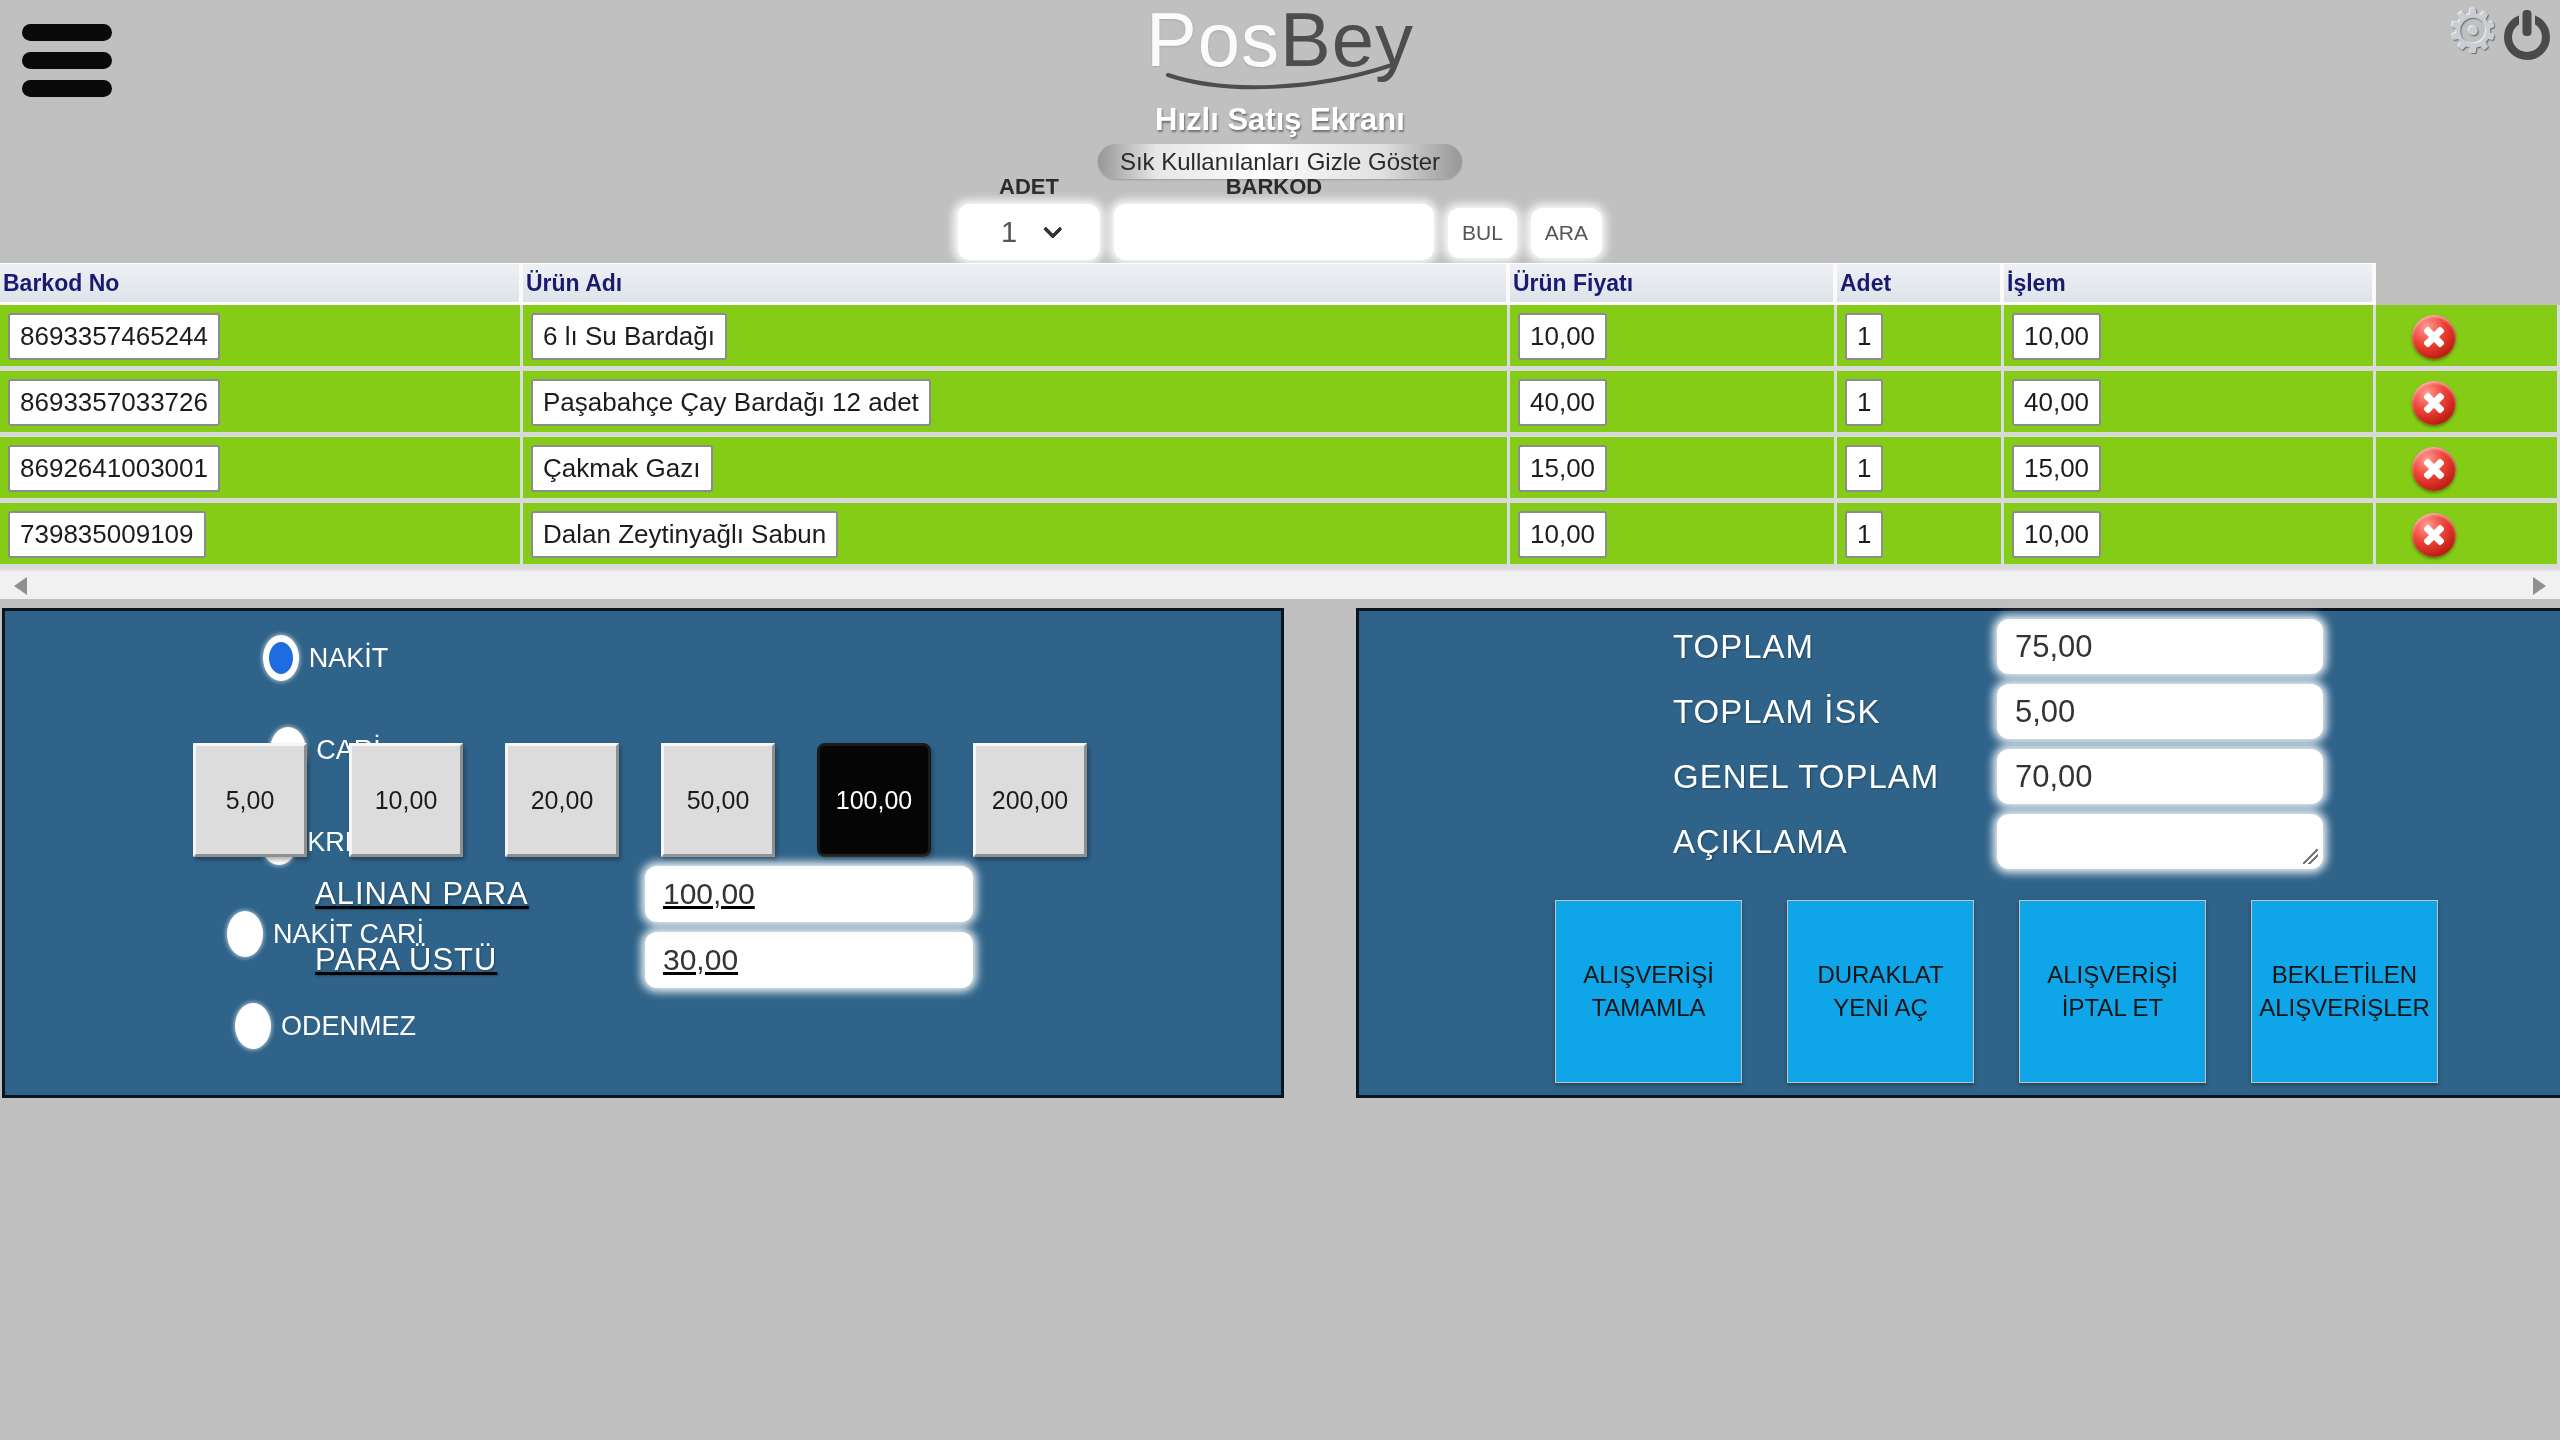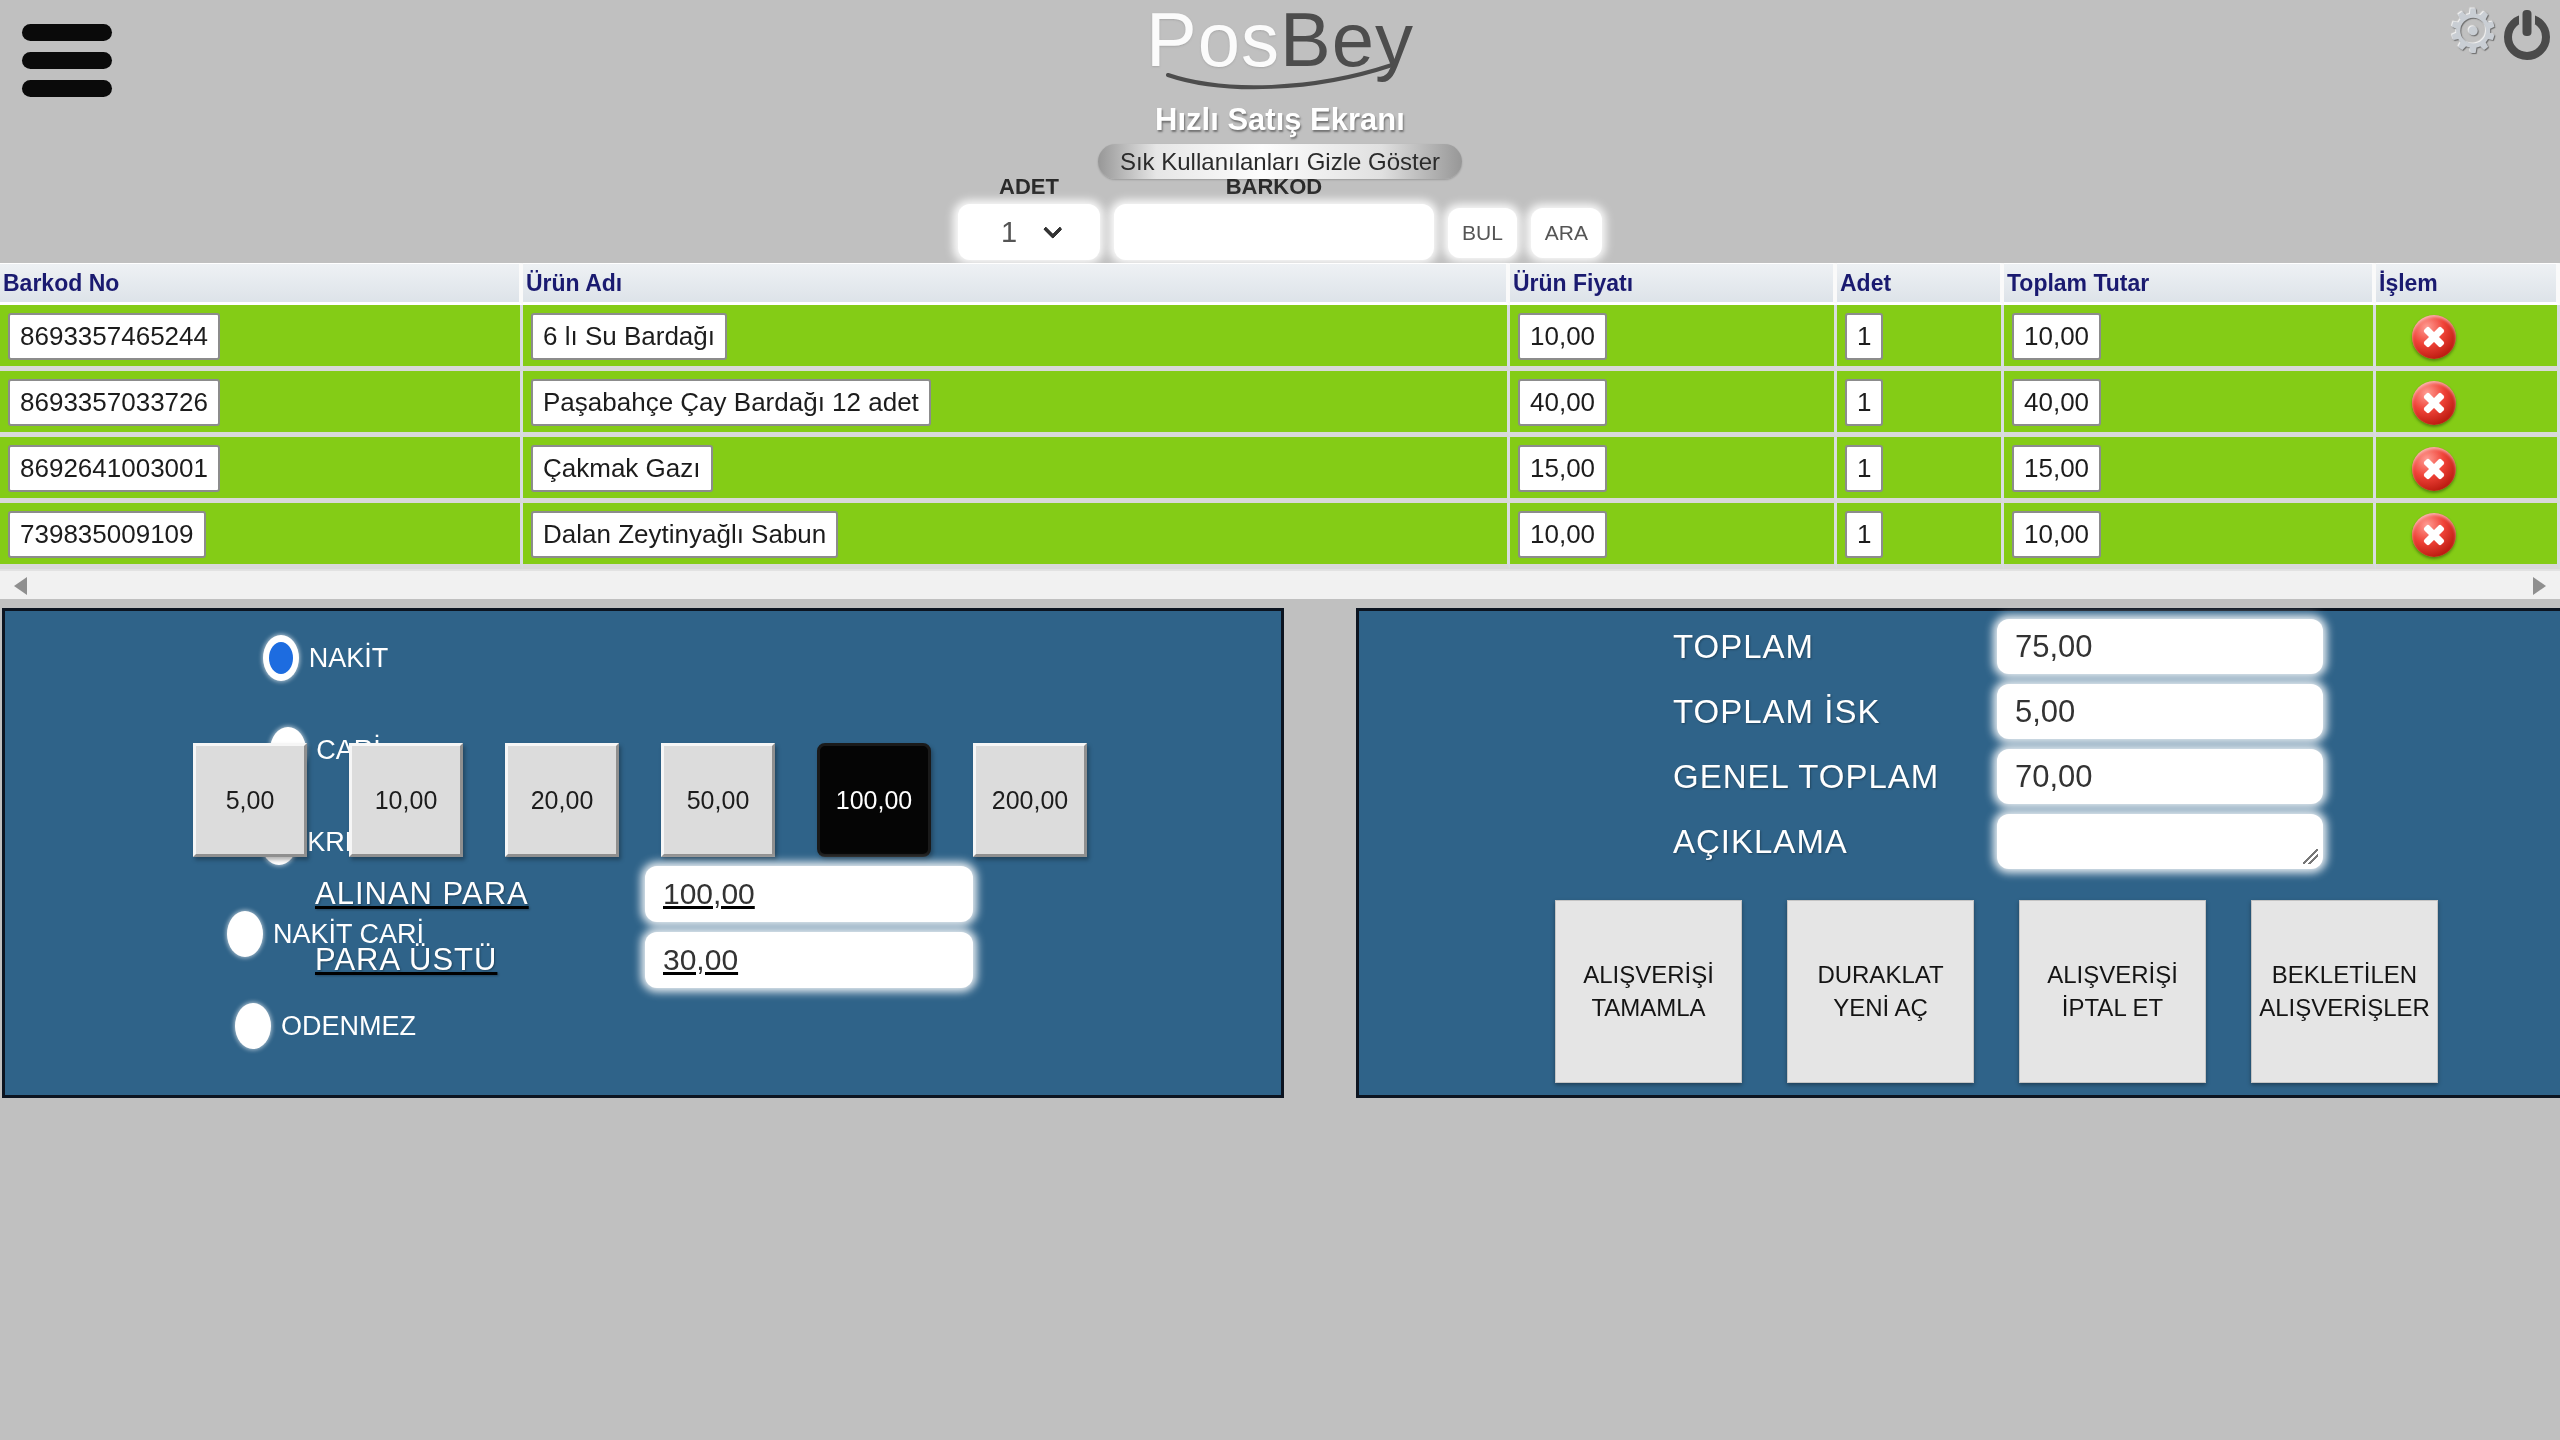--- a/index.html
+++ b/index.html
@@ -106,21 +106,21 @@
 
   .summary-rows { position:absolute; top:8px; left:314px; width:650px; }
   .summary-row { display:flex; align-items:center; justify-content:space-between; margin-bottom:10px; }
   .summary-label { color:#fff; font-size:33px; letter-spacing:1px; text-shadow:1px 1px 2px rgba(0,0,0,.3); }
   .summary-input { position:relative; width:326px; height:55px; display:flex; align-items:center;
                    font-size:31px; color:#333; padding-left:18px; }
   .resize-corner { position:absolute; right:5px; bottom:5px; width:15px; height:15px;
         background-image:linear-gradient(135deg, transparent 0 46%, #777 46% 54%, transparent 54% 66%, #777 66% 74%, transparent 74%); }
 
   .actions { position:absolute; top:289px; left:196px; display:flex; gap:45px; }
-  .action-btn { width:187px; height:183px; background:#e5e5e5; display:flex; align-items:center;
+  .action-btn { width:187px; height:183px; background:#0ea5e9; display:flex; align-items:center;
                 justify-content:center; text-align:center; font-size:24px; color:#141414;
                 line-height:1.35; padding:0 14px; cursor:pointer; border:1px solid #c4c4c4;
                 box-shadow:0 2px 4px rgba(0,0,0,.35); }
 </style>
 </head>
 <body>
 
 <div class="screen">
 
   <div class="hamburger">
@@ -158,21 +158,20 @@
     <div class="soft-box mini-btn">BUL</div>
     <div class="soft-box mini-btn">ARA</div>
   </div>
 
   <div class="items-table">
     <div class="tgrid">
       <div class="th">Barkod No</div>
       <div class="th">Ürün Adı</div>
       <div class="th">Ürün Fiyatı</div>
       <div class="th">Adet</div>
-      <div class="th">Toplam Tutar</div>
       <div class="th">İşlem</div>
     </div>
 
     <div class="tgrid">
       <div class="td"><span class="cellbox">8693357465244</span></div>
       <div class="td"><span class="cellbox">6 lı Su Bardağı</span></div>
       <div class="td"><span class="cellbox">10,00</span></div>
       <div class="td"><span class="cellbox qty">1</span></div>
       <div class="td"><span class="cellbox">10,00</span></div>
       <div class="td del-cell">

